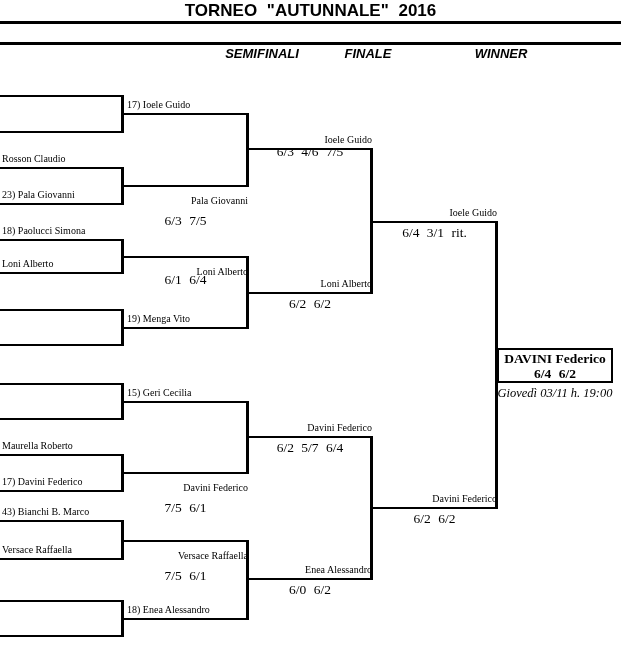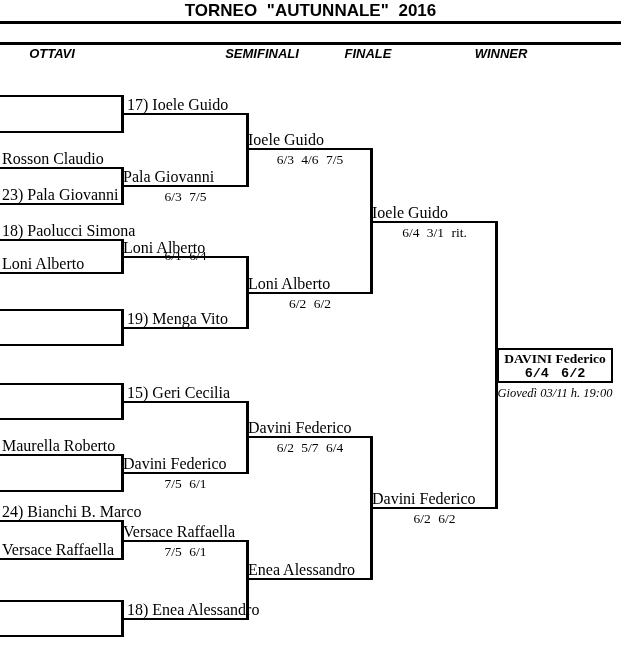--- a/index.html
+++ b/index.html
@@ -10,43 +10,42 @@
          line-height:21px;word-spacing:5px;white-space:nowrap;}
   .rule{position:absolute;left:0;width:621px;height:3px;background:#000;}
   .subtitle{position:absolute;top:24px;left:11px;width:610px;
             font-family:"Liberation Sans",sans-serif;font-weight:bold;font-size:14.5px;
             line-height:18px;white-space:nowrap;}
   .col{position:absolute;top:46px;text-align:center;
        font-family:"Liberation Sans",sans-serif;font-weight:bold;font-style:italic;
        font-size:13px;line-height:16px;white-space:nowrap;}
   .hl{position:absolute;height:2px;background:#000;}
   .vl{position:absolute;width:3px;background:#000;}
-  .nm{position:absolute;font-size:16px;line-height:16px;height:16px;white-space:nowrap;}
+  .nm{position:absolute;font-size:10px;line-height:16px;height:16px;white-space:nowrap;}
   .sc{position:absolute;font-size:13.5px;line-height:16px;height:16px;white-space:nowrap;
       word-spacing:4px;text-align:center;}
-  .ctr{text-align:left;}
-  .qc{left:123px;width:125px;}
+  .ctr{text-align:right;}
+  .qc{left:123px;width:125px;margin-top:24px;}
   .sm{left:248px;width:124px;}
   .fn{left:372px;width:125px;}
   .winbox{position:absolute;left:497px;top:348px;width:116px;height:35px;
           border:2px solid #000;box-sizing:border-box;text-align:center;}
   .winname{font-size:13.5px;font-weight:bold;line-height:16px;padding-top:1px;white-space:nowrap;}
-  .winscore{font-size:13.5px;font-weight:bold;line-height:14px;word-spacing:4px;white-space:nowrap;font-family:Liberation Mono, monospace;}
+  .winscore{font-size:13.5px;font-weight:bold;line-height:14px;word-spacing:4px;white-space:nowrap;}
   .note{position:absolute;left:492px;top:386px;width:126px;text-align:center;
         font-style:italic;font-size:12.5px;line-height:15px;white-space:nowrap;}
 </style>
 </head>
 <body>
 
 <div class="page">
 
   <div class="title">TORNEO "AUTUNNALE" 2016</div>
   <div class="rule" style="top:21px"></div>
   <div class="rule" style="top:42px"></div>
-  <div class="col" style="left:0;width:104px">OTTAVI</div>
   <div class="col" style="left:207px;width:110px">SEMIFINALI</div>
   <div class="col" style="left:446px;width:110px">WINNER</div>
   <div class="col" style="left:313px;width:110px">FINALE</div>
 
   <div class="hl" style="left:0;top:95px;width:123px"></div>
   <div class="hl" style="left:0;top:131px;width:123px"></div>
   <div class="hl" style="left:0;top:167px;width:123px"></div>
   <div class="hl" style="left:0;top:203px;width:123px"></div>
   <div class="hl" style="left:0;top:239px;width:123px"></div>
   <div class="hl" style="left:0;top:272px;width:123px"></div>
@@ -94,43 +93,45 @@
 
   <div class="hl" style="left:372px;top:221px;width:125px"></div>
   <div class="hl" style="left:372px;top:507px;width:125px"></div>
   <div class="vl" style="left:495px;top:221px;height:288px"></div>
 
   <div class="nm" style="left:2px;top:151px">Rosson Claudio</div>
   <div class="nm" style="left:2px;top:187px">23) Pala Giovanni</div>
   <div class="nm" style="left:2px;top:223px">18) Paolucci Simona</div>
   <div class="nm" style="left:2px;top:256px">Loni Alberto</div>
   <div class="nm" style="left:2px;top:438px">Maurella Roberto</div>
-  <div class="nm" style="left:2px;top:504px">24) Bianchi B. Marco</div>
+  <div class="nm" style="left:2px;top:474px">17) Davini Federico</div>
+  <div class="nm" style="left:2px;top:504px">43) Bianchi B. Marco</div>
   <div class="nm" style="left:2px;top:542px">Versace Raffaella</div>
 
   <div class="nm" style="left:127px;top:97px">17) Ioele Guido</div>
   <div class="nm qc ctr" style="top:169px">Pala Giovanni</div>
   <div class="sc qc" style="top:189px">6/3 7/5</div>
   <div class="nm qc ctr" style="top:240px">Loni Alberto</div>
   <div class="sc qc" style="top:248px">6/1 6/4</div>
   <div class="nm" style="left:127px;top:311px">19) Menga Vito</div>
   <div class="nm" style="left:127px;top:385px">15) Geri Cecilia</div>
   <div class="nm qc ctr" style="top:456px">Davini Federico</div>
   <div class="sc qc" style="top:476px">7/5 6/1</div>
   <div class="nm qc ctr" style="top:524px">Versace Raffaella</div>
   <div class="sc qc" style="top:544px">7/5 6/1</div>
   <div class="nm" style="left:127px;top:602px">18) Enea Alessandro</div>
 
   <div class="nm sm ctr" style="top:132px">Ioele Guido</div>
-  <div class="sc sm" style="top:152px">6/3 4/6 7/5</div>
+  <div class="sc sm" style="top:144px">6/3 4/6 7/5</div>
   <div class="nm sm ctr" style="top:276px">Loni Alberto</div>
   <div class="sc sm" style="top:296px">6/2 6/2</div>
   <div class="nm sm ctr" style="top:420px">Davini Federico</div>
   <div class="sc sm" style="top:440px">6/2 5/7 6/4</div>
   <div class="nm sm ctr" style="top:562px">Enea Alessandro</div>
+  <div class="sc sm" style="top:582px">6/0 6/2</div>
 
   <div class="nm fn ctr" style="top:205px">Ioele Guido</div>
   <div class="sc fn" style="top:225px">6/4 3/1 rit.</div>
   <div class="nm fn ctr" style="top:491px">Davini Federico</div>
   <div class="sc fn" style="top:511px">6/2 6/2</div>
 
   <div class="winbox">
     <div class="winname">DAVINI Federico</div>
     <div class="winscore">6/4 6/2</div>
   </div>

